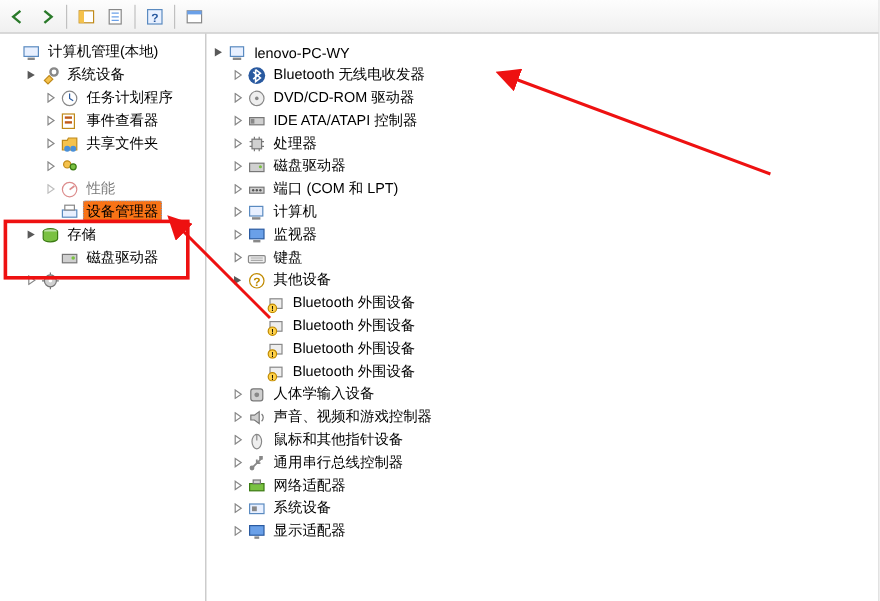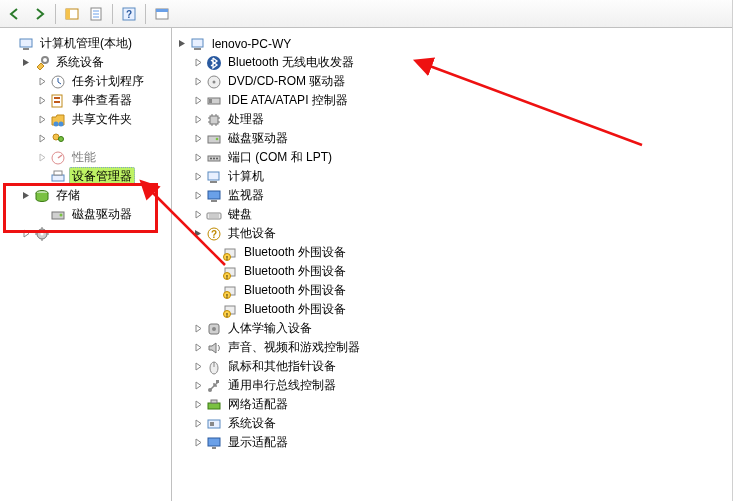--- a/index.html
+++ b/index.html
@@ -12,21 +12,21 @@
   .left-pane { width:172px; border-right:1px solid #c0c0c0; overflow:auto; padding-top:6px;}
   .right-pane { flex:1; overflow:auto; padding-top:6px; position:relative;}
   .tree ul { list-style:none; margin:0; padding-left:16px; }
   .tree > ul { padding-left:4px; }
   .row { display:flex; align-items:center; height:19px; white-space:nowrap;}
   .expander { width:12px; height:12px; display:inline-flex; align-items:center; justify-content:center; margin-right:2px; cursor:pointer; color:#666;}
   .expander.empty { visibility:hidden; }
   .expander svg { width:9px; height:9px; }
   .icon { width:16px; height:16px; display:inline-flex; align-items:center; justify-content:center; margin-right:3px; }
   .label { padding:1px 3px; border-radius:2px; }
-  .label.selected { background:#bef264; border:1px dotted #7da2ce; padding:0 2px;}
+  .label.selected { background:#f97316; border:1px dotted #7da2ce; padding:0 2px;}
   .highlight-box { border:3px solid #e11; position:absolute; left:3px; top:155px; width:155px; height:50px; pointer-events:none; z-index:5;}
   .arrow { position:absolute; pointer-events:none; z-index:6; }
   .arrow svg { overflow:visible; }
   
   .ic-folder { fill:#f5c24c; stroke:#c08a1a; }
 </style>
 </head>
 <body>
 
 <div class="window">

